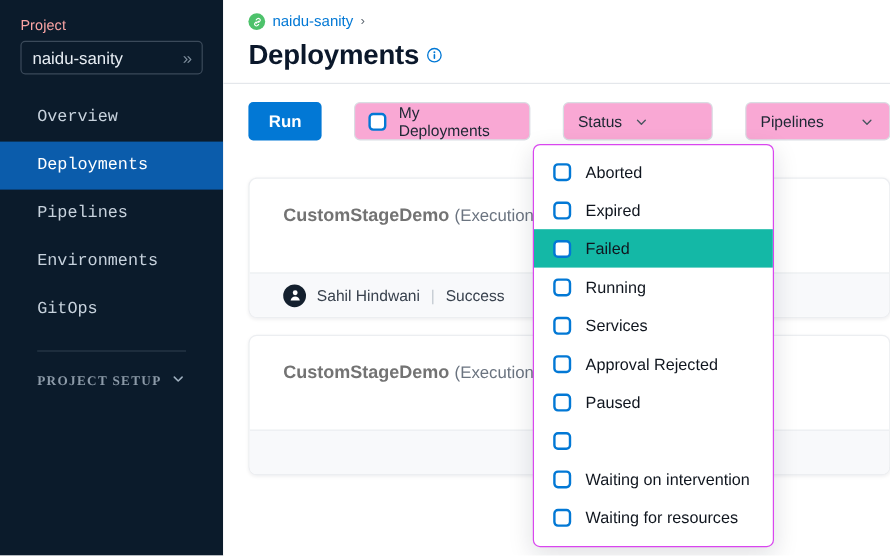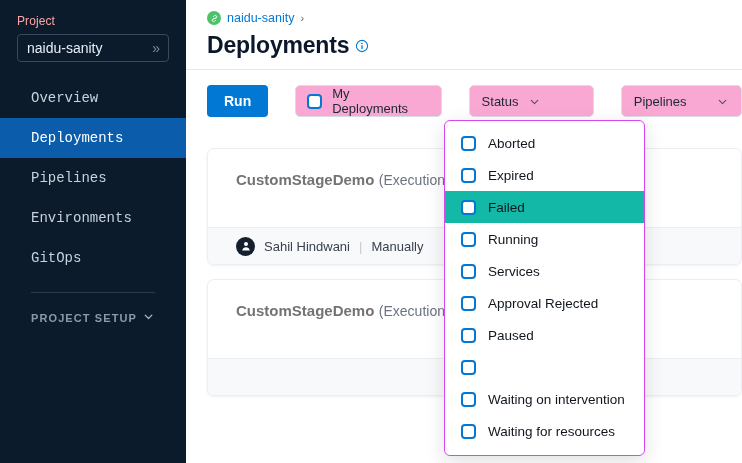--- a/index.html
+++ b/index.html
@@ -37,20 +37,21 @@
   }
   .nav-item.active { background: #0b5cab; color: #ffffff; }
 
   .divider {
     margin: 14px 31px 0 31px; height: 1px; background: #2a3a4a;
   }
   .setup-row {
     margin-top: 16px; padding: 0 31px;
     display: flex; align-items: center; justify-content: space-between;
     cursor: pointer;
+    font-family: Liberation Serif, serif;
   }
   .setup-label {
     color: #8c9aa8; font-size: 11px; letter-spacing: 1.1px; font-weight: 600;
   }
   .chev-down-s { color: #9fb0bf; }
 
   
   .main {
     position: absolute; left: 186px; top: 0;
     width: 556px; height: 463px; background: #ffffff;
@@ -237,21 +238,21 @@
         </div>
         <div class="card-foot">
           <span class="avatar">
             <svg width="12" height="12" viewBox="0 0 16 16" fill="#ffffff">
               <circle cx="8" cy="5.3" r="2.7"></circle>
               <path d="M2.9 14c.5-2.9 2.6-4.5 5.1-4.5s4.6 1.6 5.1 4.5H2.9z"></path>
             </svg>
           </span>
           <span>Sahil Hindwani</span>
           <span class="foot-sep">|</span>
-          <span>Manually</span>
+          <span>Success</span>
         </div>
       </div>
 
       <div class="card">
         <div class="card-body">
           <span class="card-name">CustomStageDemo</span>
           <span class="card-exec">(Execution Id</span>
         </div>
         <div class="card-foot"></div>
       </div>

